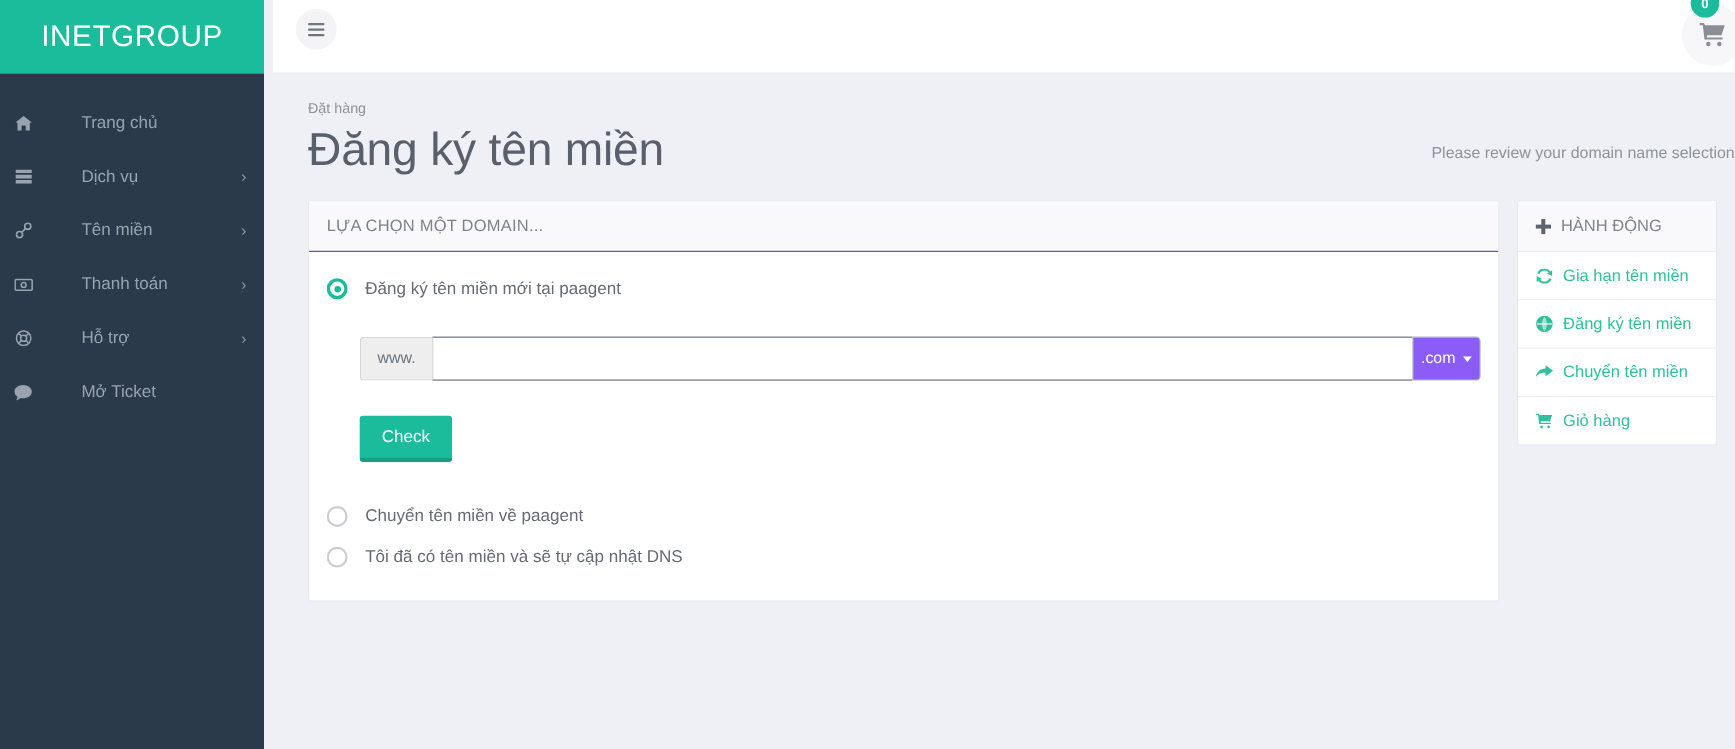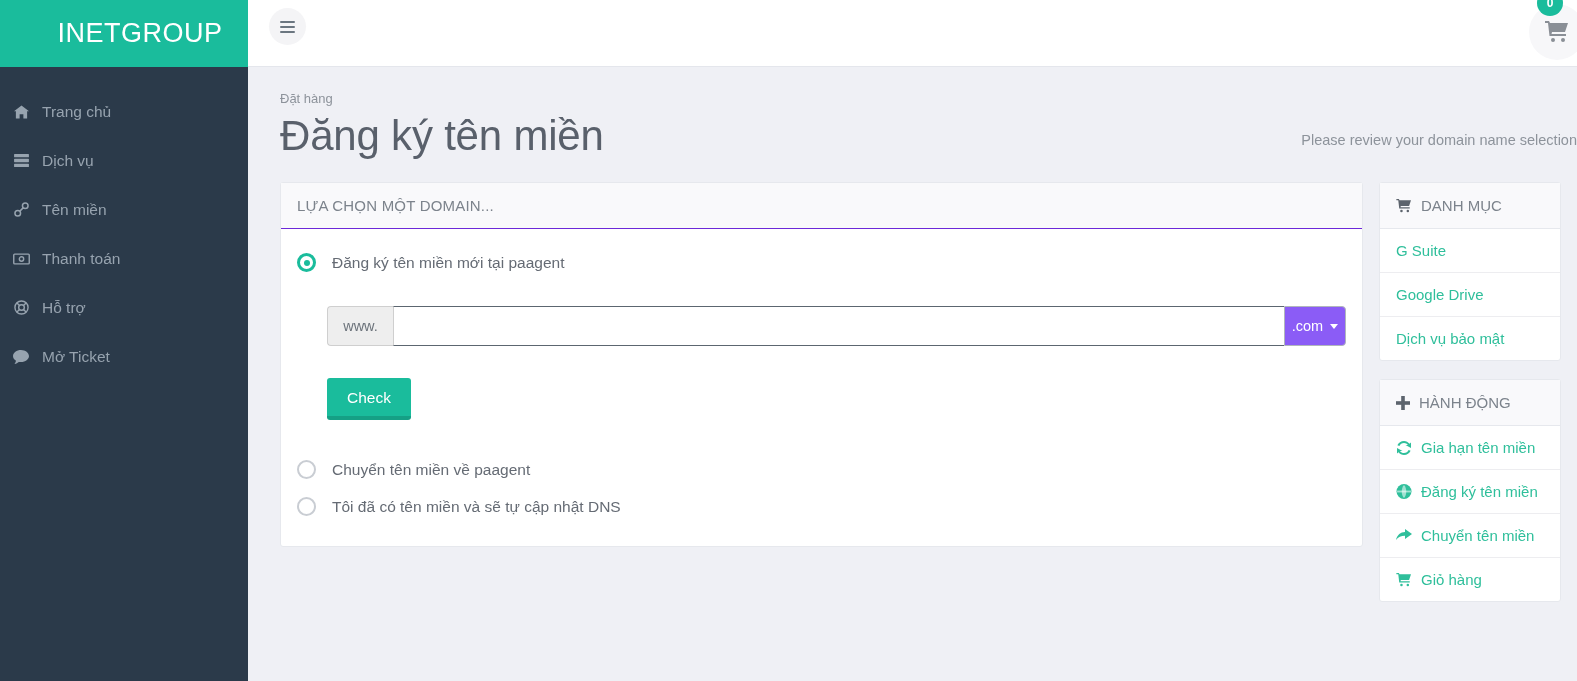--- a/index.html
+++ b/index.html
@@ -8,21 +8,21 @@
     overflow: hidden;
     background: #eff0f5;
     font-family: "Liberation Sans", sans-serif;
     -webkit-font-smoothing: antialiased;
   }
   .app { position: relative; width: 1577px; height: 681px; }
 
   
   .sidebar {
     position: absolute; left: 0; top: 0;
-    width: 280px; height: 681px;
+    width: 240px; height: 681px;
     background: #2b3a4a;
   }
   .brand {
     height: 67px;
     background: #1abc9c;
     color: #ffffff;
     display: flex; align-items: center; justify-content: center;
     font-size: 27px;
     letter-spacing: 0.5px;
     font-weight: 400;
@@ -37,21 +37,21 @@
     font-size: 15.5px;
     cursor: pointer;
   }
   .nav-icon {
     width: 26px; min-width: 26px;
     display: flex; align-items: center; justify-content: center;
     color: #97a3af;
     font-size: 14px;
   }
   .nav-icon svg { display: block; }
-  .nav-label { padding-left: 8px; white-space: nowrap; }
+  .nav-label { padding-left: 8px; white-space: nowrap; margin-left: 32px; }
   .nav-caret {
     position: absolute; right: 16px; top: 50%;
     transform: translateY(-50%);
     color: #8d98a4;
     font-size: 15px;
     line-height: 1;
   }
 
   
   .topbar {
@@ -397,39 +397,20 @@
               <span class="radio"></span>
               <span class="radio-label">Tôi đã có tên miền và sẽ tự cập nhật DNS</span>
             </div>
 
           </div>
         </div>
       </div>
 
       <div class="col-side">
 
-        <div class="panel">
-          <div class="side-head">
-            <svg width="16" height="14" viewBox="0 0 24 22" fill="currentColor">
-              <path d="M0 0h4l1 2h18l-3 9H7l-.5 2H21v2H4.5L3 2H0V0z"></path>
-                <circle cx="8" cy="19" r="2"></circle>
-                <circle cx="18" cy="19" r="2"></circle>
-            </svg>
-            <span>DANH MỤC</span>
-          </div>
-          <div class="side-link">
-            <span>G Suite</span>
-          </div>
-          <div class="side-link">
-            <span>Google Drive</span>
-          </div>
-          <div class="side-link">
-            <span>Dịch vụ bảo mật</span>
-          </div>
-        </div>
 
         <div class="panel">
           <div class="side-head">
             <svg width="14" height="14" viewBox="0 0 14 14" fill="currentColor">
               <rect x="5.2" y="0" width="3.6" height="14"></rect>
                 <rect x="0" y="5.2" width="14" height="3.6"></rect>
             </svg>
             <span>HÀNH ĐỘNG</span>
           </div>
           <div class="side-link">

